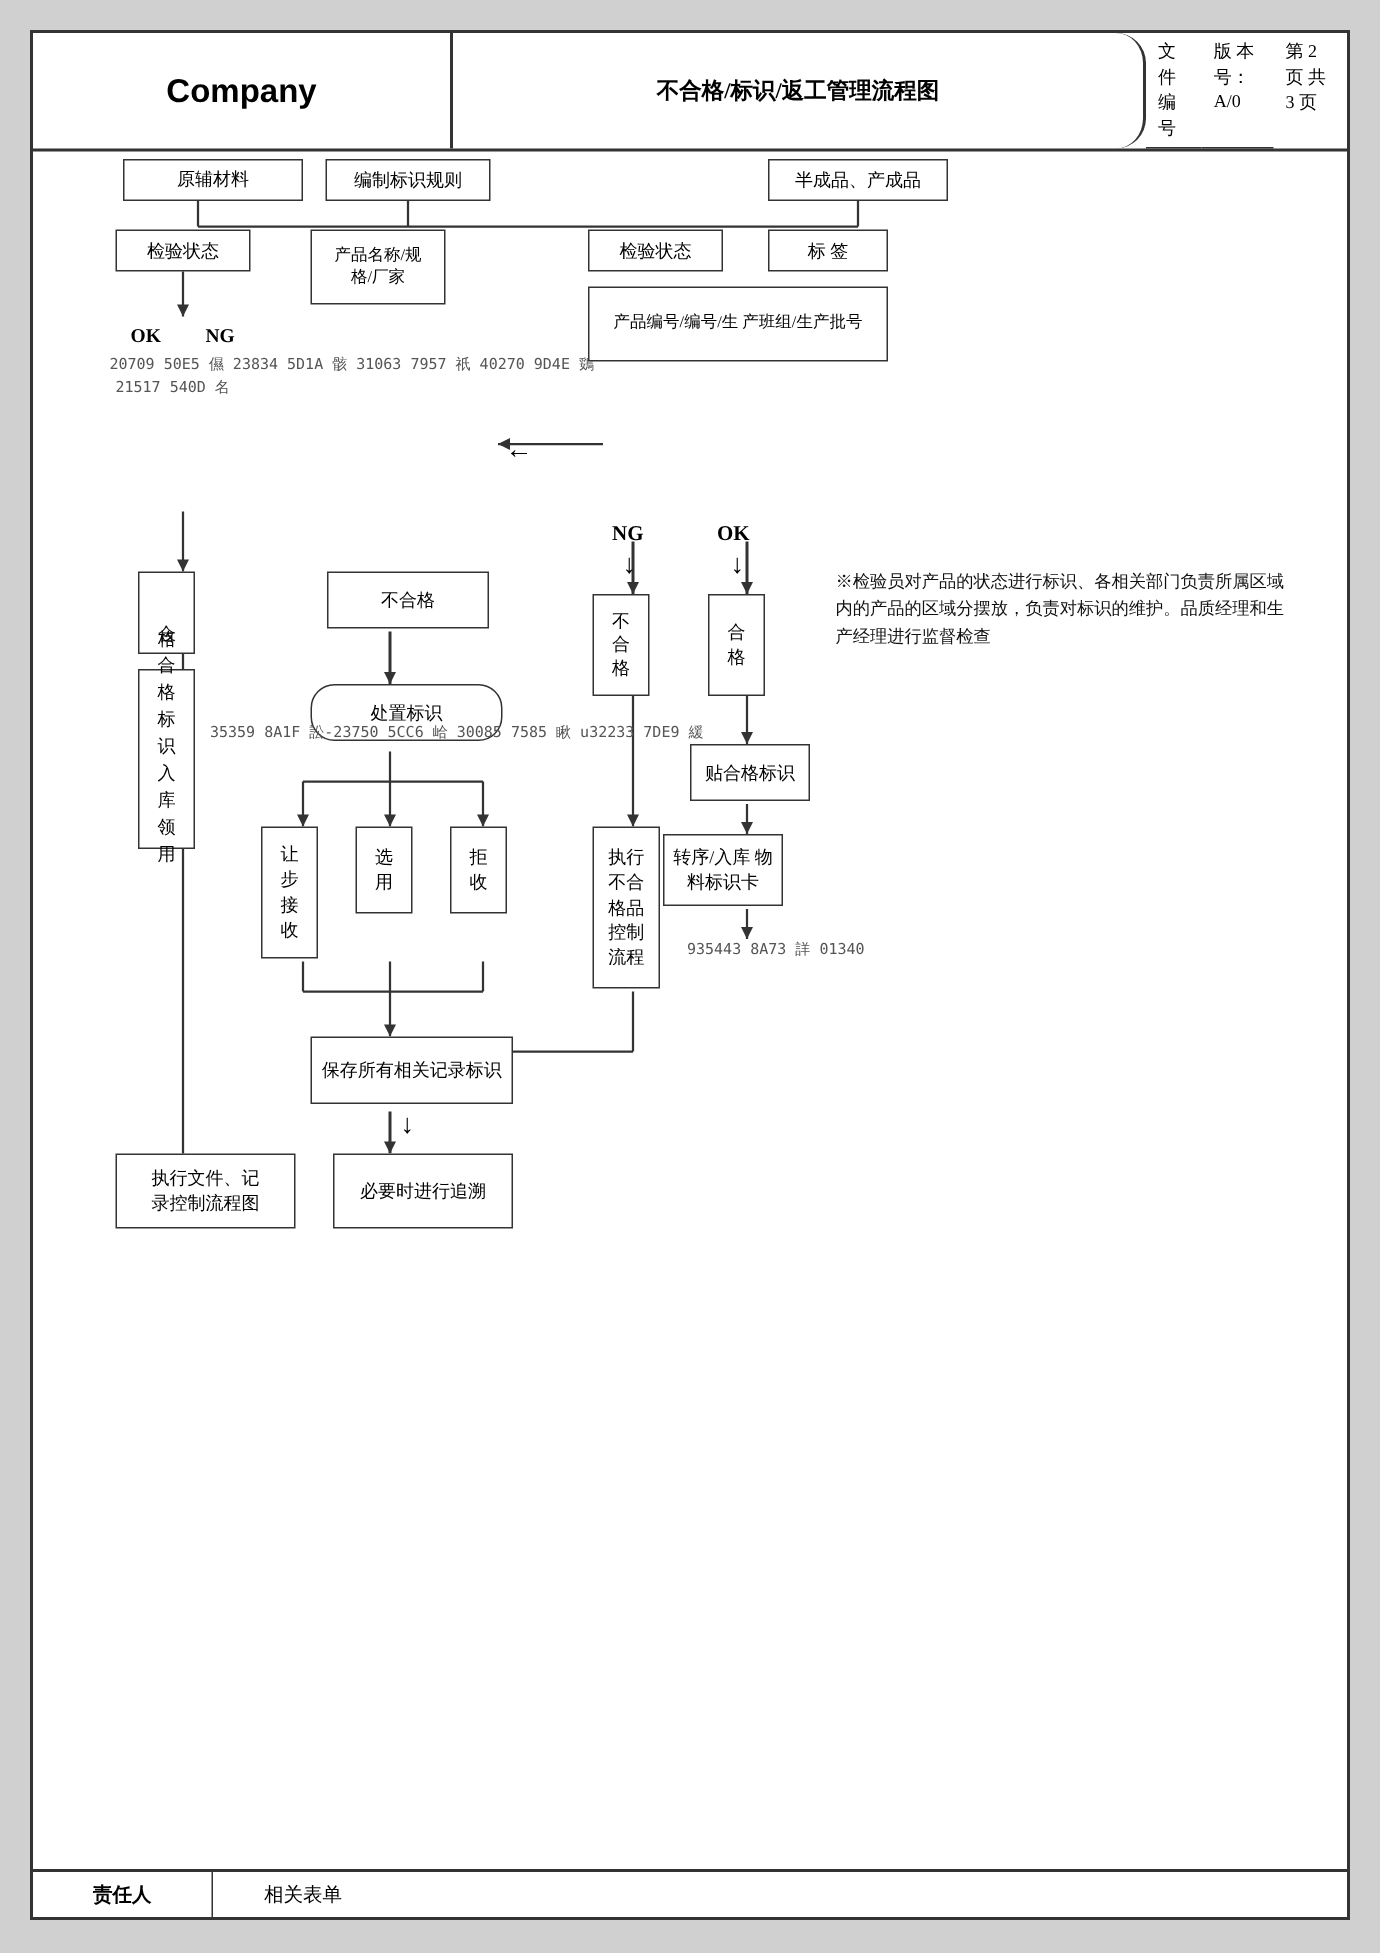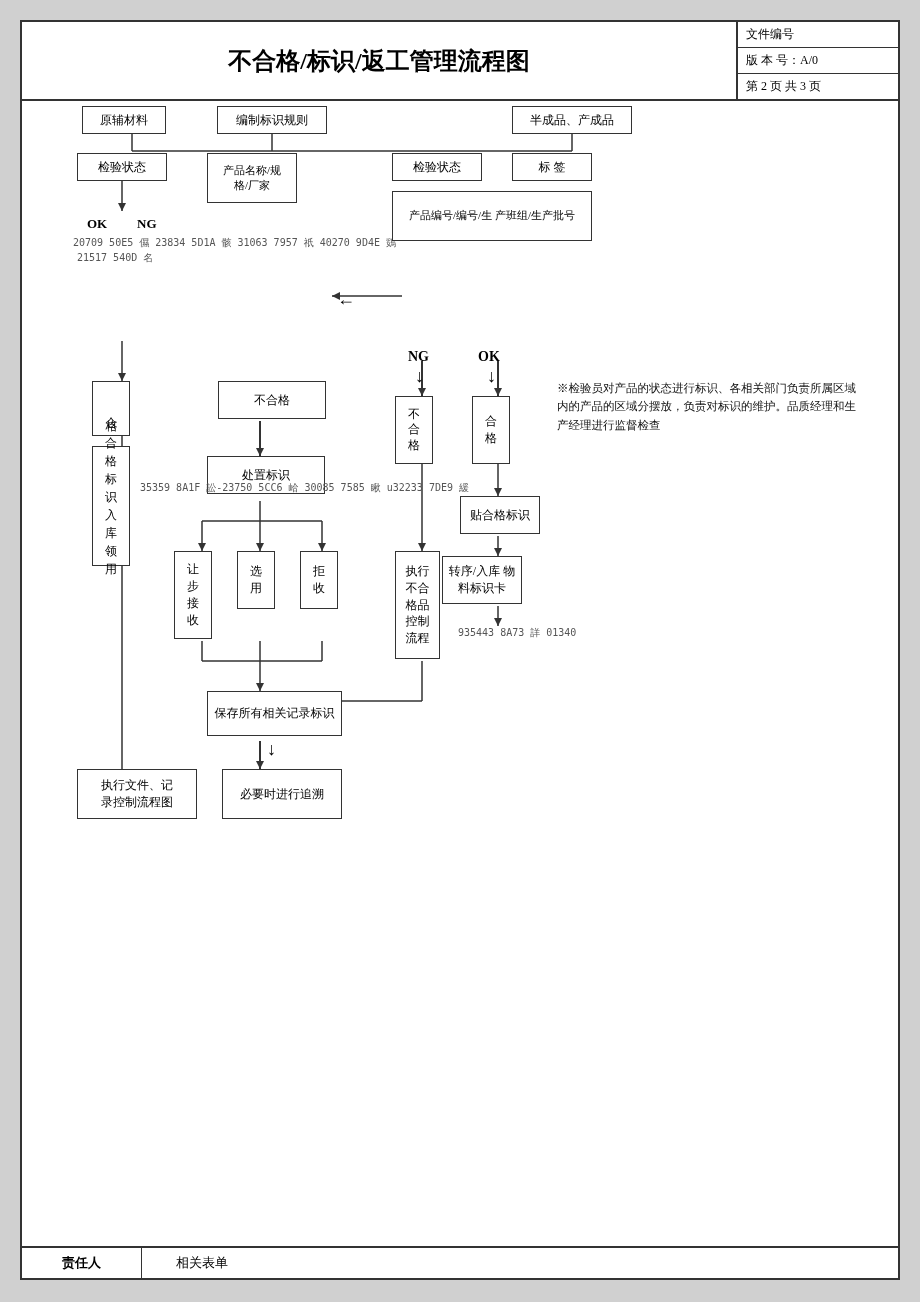--- a/index.html
+++ b/index.html
@@ -34,29 +34,30 @@
       padding: 12px;
       font-size: 22px;
       font-weight: bold;
       font-family: Arial, sans-serif;
     }
     .header-title {
       flex: 1;
       display: flex;
       align-items: center;
       justify-content: center;
-      font-size: 24px;
+      font-size: 15px;
       font-weight: bold;
       border-right: 2px solid #333;
       padding: 10px;
+      border-radius: 20px;
     }
     .header-meta {
-      width: 160px;
-      display: flex;
-      flex-direction: column;
+      width: 134px;
+      display: flex;
+      flex-direction: row;
     }
     .header-meta-row {
       padding: 4px 8px;
       font-size: 12px;
       border-bottom: 1px solid #333;
     }
     .header-meta-row:last-child { border-bottom: none; }
 
     
     .content {
@@ -125,20 +126,21 @@
       color: #555;
       font-family: monospace;
     }
   </style>
 </head>
 <body>
 
 <div class="page">
 
   <div class="header">
+    <div class="header-company">Company</div>
     <div class="header-title">不合格/标识/返工管理流程图</div>
     <div class="header-meta">
       <div class="header-meta-row">文件编号</div>
       <div class="header-meta-row">版 本 号：A/0</div>
       <div class="header-meta-row">第 2 页   共 3 页</div>
     </div>
   </div>
 
   <div class="content" style="height: 1160px; position: relative;">
 
@@ -206,21 +208,21 @@
 
       <line x1="476" y1="505" x2="476" y2="525" stroke="#333" stroke-width="1.5"></line>
       <polygon points="476,525 472,517 480,517" fill="#333"></polygon>
 
       <line x1="100" y1="280" x2="100" y2="670" stroke="#333" stroke-width="1.5"></line>
 
       <line x1="100" y1="670" x2="100" y2="700" stroke="#333" stroke-width="1.5"></line>
       <polygon points="100,700 96,692 104,692" fill="#333"></polygon>
     </svg>
 
-    <div class="flow-box" style="left: 60px; top: 5px; width: 84px; height: 28px;">原辅材料</div>
+    <div class="flow-box" style="left: 60px; top: 5px; width: 120px; height: 28px; font-family: Liberation Mono, monospace;">原辅材料</div>
 
     <div class="flow-box" style="left: 195px; top: 5px; width: 110px; height: 28px;">编制标识规则</div>
 
     <div class="flow-box" style="left: 490px; top: 5px; width: 120px; height: 28px;">半成品、产成品</div>
 
     <div class="flow-box" style="left: 55px; top: 52px; width: 90px; height: 28px;">检验状态</div>
 
     <div class="flow-box" style="left: 185px; top: 52px; width: 90px; height: 50px; white-space: pre-line; font-size: 11px;">产品名称/规
 格/厂家</div>
 
@@ -250,21 +252,21 @@
     <div style="position:absolute; left:393px; top:265px; font-size:18px;">↓</div>
     <div style="position:absolute; left:465px; top:265px; font-size:18px;">↓</div>
 
     <div class="flow-box" style="left: 373px; top: 295px; width: 38px; height: 68px; font-size: 12px; line-height: 1.3; white-space: pre-line;">不
 合
 格</div>
 
     <div class="flow-box" style="left: 450px; top: 295px; width: 38px; height: 68px; font-size: 12px; white-space: pre-line;">合
 格</div>
 
-    <div class="flow-box" style="left: 185px; top: 355px; width: 118px; height: 38px;">处置标识</div>
+    <div class="flow-box" style="left: 185px; top: 355px; width: 128px; height: 38px; border-radius: 16px;">处置标识</div>
 
     <div class="flow-box" style="left: 152px; top: 450px; width: 38px; height: 88px; font-size: 12px; white-space: pre-line;">让
 步
 接
 收</div>
 
     <div class="flow-box" style="left: 215px; top: 450px; width: 38px; height: 58px; font-size: 12px; white-space: pre-line;">选
 用</div>
 
     <div class="flow-box" style="left: 278px; top: 450px; width: 38px; height: 58px; font-size: 12px; white-space: pre-line;">拒

